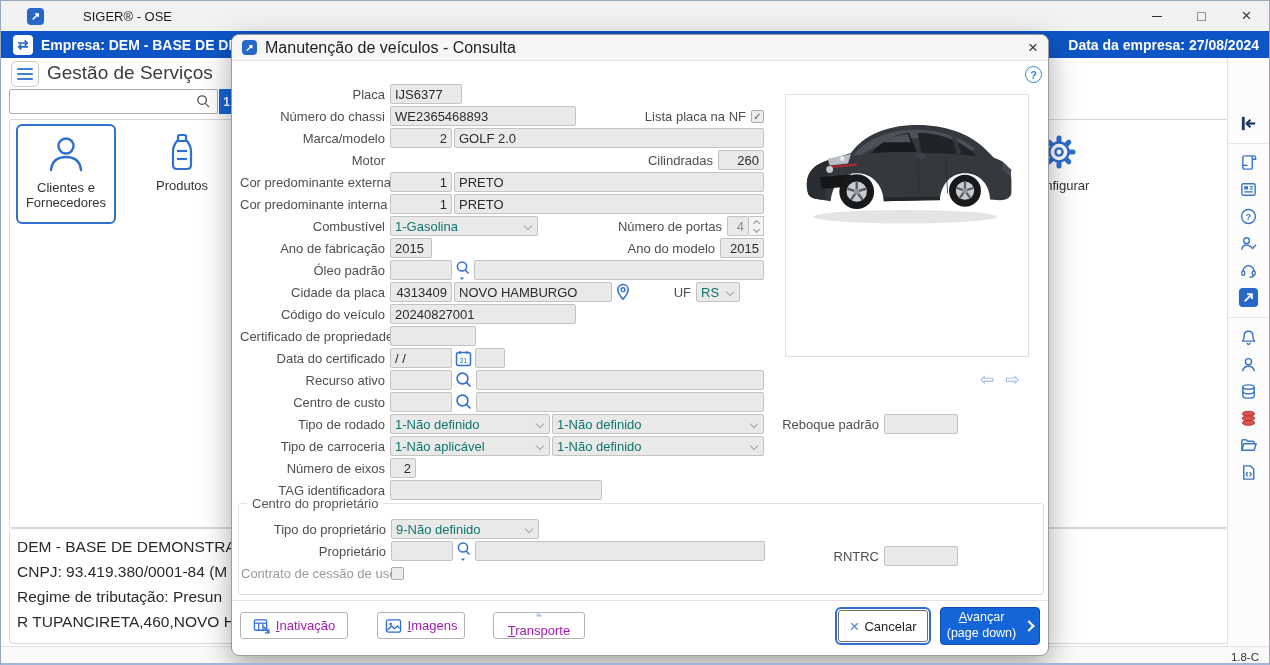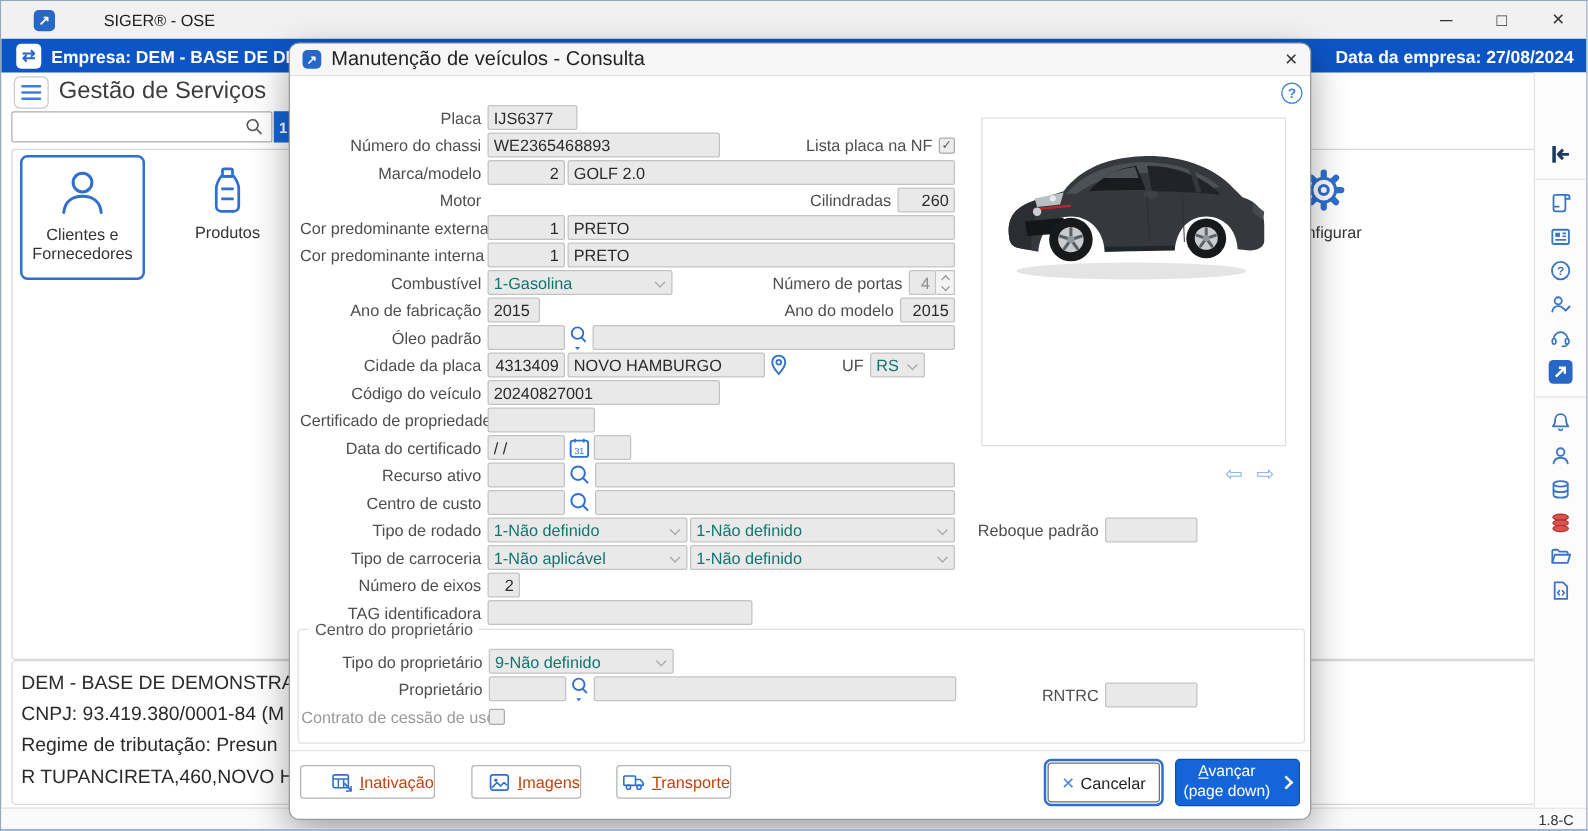--- a/index.html
+++ b/index.html
@@ -103,21 +103,21 @@
     font-size:13px; color:#555; }
   .owner-rows { position:absolute; left:2px; top:14px; width:524px; }
 
   .img-box { position:absolute; left:553px; top:59px; width:244px; height:263px;
     border:1px solid #e0e0e0; background:#fff; display:flex; justify-content:center; }
   .nav-arrows { position:absolute; left:748px; top:334px; display:flex; gap:11px;
     font-size:17px; color:#8fb5e2; }
 
   .btn-sep { position:absolute; left:0; right:0; top:565px; border-top:1px solid #e2e2e2; }
   .toolbtn { position:absolute; top:577px; height:27px; background:#fff; border:1px solid #b3b3b3;
-    border-radius:3px; display:flex; align-items:center; justify-content:flex-end; gap:6px; font-size:13px; color:#c2410c; }
+    border-radius:3px; display:flex; align-items:center; justify-content:center; gap:6px; font-size:13px; color:#a21caf; }
   .blabel { display:block; }
   .blabel::first-letter { text-decoration:underline; }
   .cancel-outer { position:absolute; left:603px; top:572px; width:96px; height:38px;
     border:2px solid #2f6fd0; border-radius:6px; background:#fff; padding:1px; }
   .cancel-inner { width:100%; height:100%; border:1px solid #6f6f6f; border-radius:3px;
     display:flex; align-items:center; justify-content:center; gap:5px; font-size:13px; color:#222; }
   .cancel-x { color:#4a86d8; font-size:17px; line-height:1; }
   .avancar { position:absolute; left:708px; top:572px; width:100px; height:38px; background:#1565d8;
     border:1px solid #0d4db0; border-radius:4px; color:#fff; display:flex; align-items:center;
     justify-content:center; gap:9px; font-size:12.5px; line-height:1.25; text-align:center; }
@@ -618,21 +618,21 @@
     <span class="blabel">Inativação</span>
   </div>
   <div class="toolbtn" style="left:145px; width:88px;">
     <svg width="17" height="16" viewBox="0 0 18 17">
       <rect x="1.5" y="2" width="15" height="13" rx="2" fill="none" stroke="#2f6fd0" stroke-width="1.4"></rect>
       <circle cx="6" cy="6.5" r="1.4" fill="#2f6fd0"></circle>
       <path d="M2.5 13 L7 8.5 L10 11.5 L13 8.5 L15.5 11" fill="none" stroke="#2f6fd0" stroke-width="1.4" stroke-linejoin="round"></path>
     </svg>
     <span class="blabel">Imagens</span>
   </div>
-  <div class="toolbtn" style="left:261px; width:92px;">
+  <div class="toolbtn" style="left:261px; width:92px;flex-direction:column;">
     <svg width="18" height="15" viewBox="0 0 19 16">
       <rect x="1" y="3" width="10" height="8" rx="1" fill="none" stroke="#2f6fd0" stroke-width="1.4"></rect>
       <path d="M11 6 H15 L17.5 9 V11 H11" fill="none" stroke="#2f6fd0" stroke-width="1.4" stroke-linejoin="round"></path>
       <circle cx="5" cy="12.5" r="1.8" fill="none" stroke="#2f6fd0" stroke-width="1.3"></circle>
       <circle cx="14" cy="12.5" r="1.8" fill="none" stroke="#2f6fd0" stroke-width="1.3"></circle>
     </svg>
     <span class="blabel">Transporte</span>
   </div>
 
   <div class="cancel-outer">

